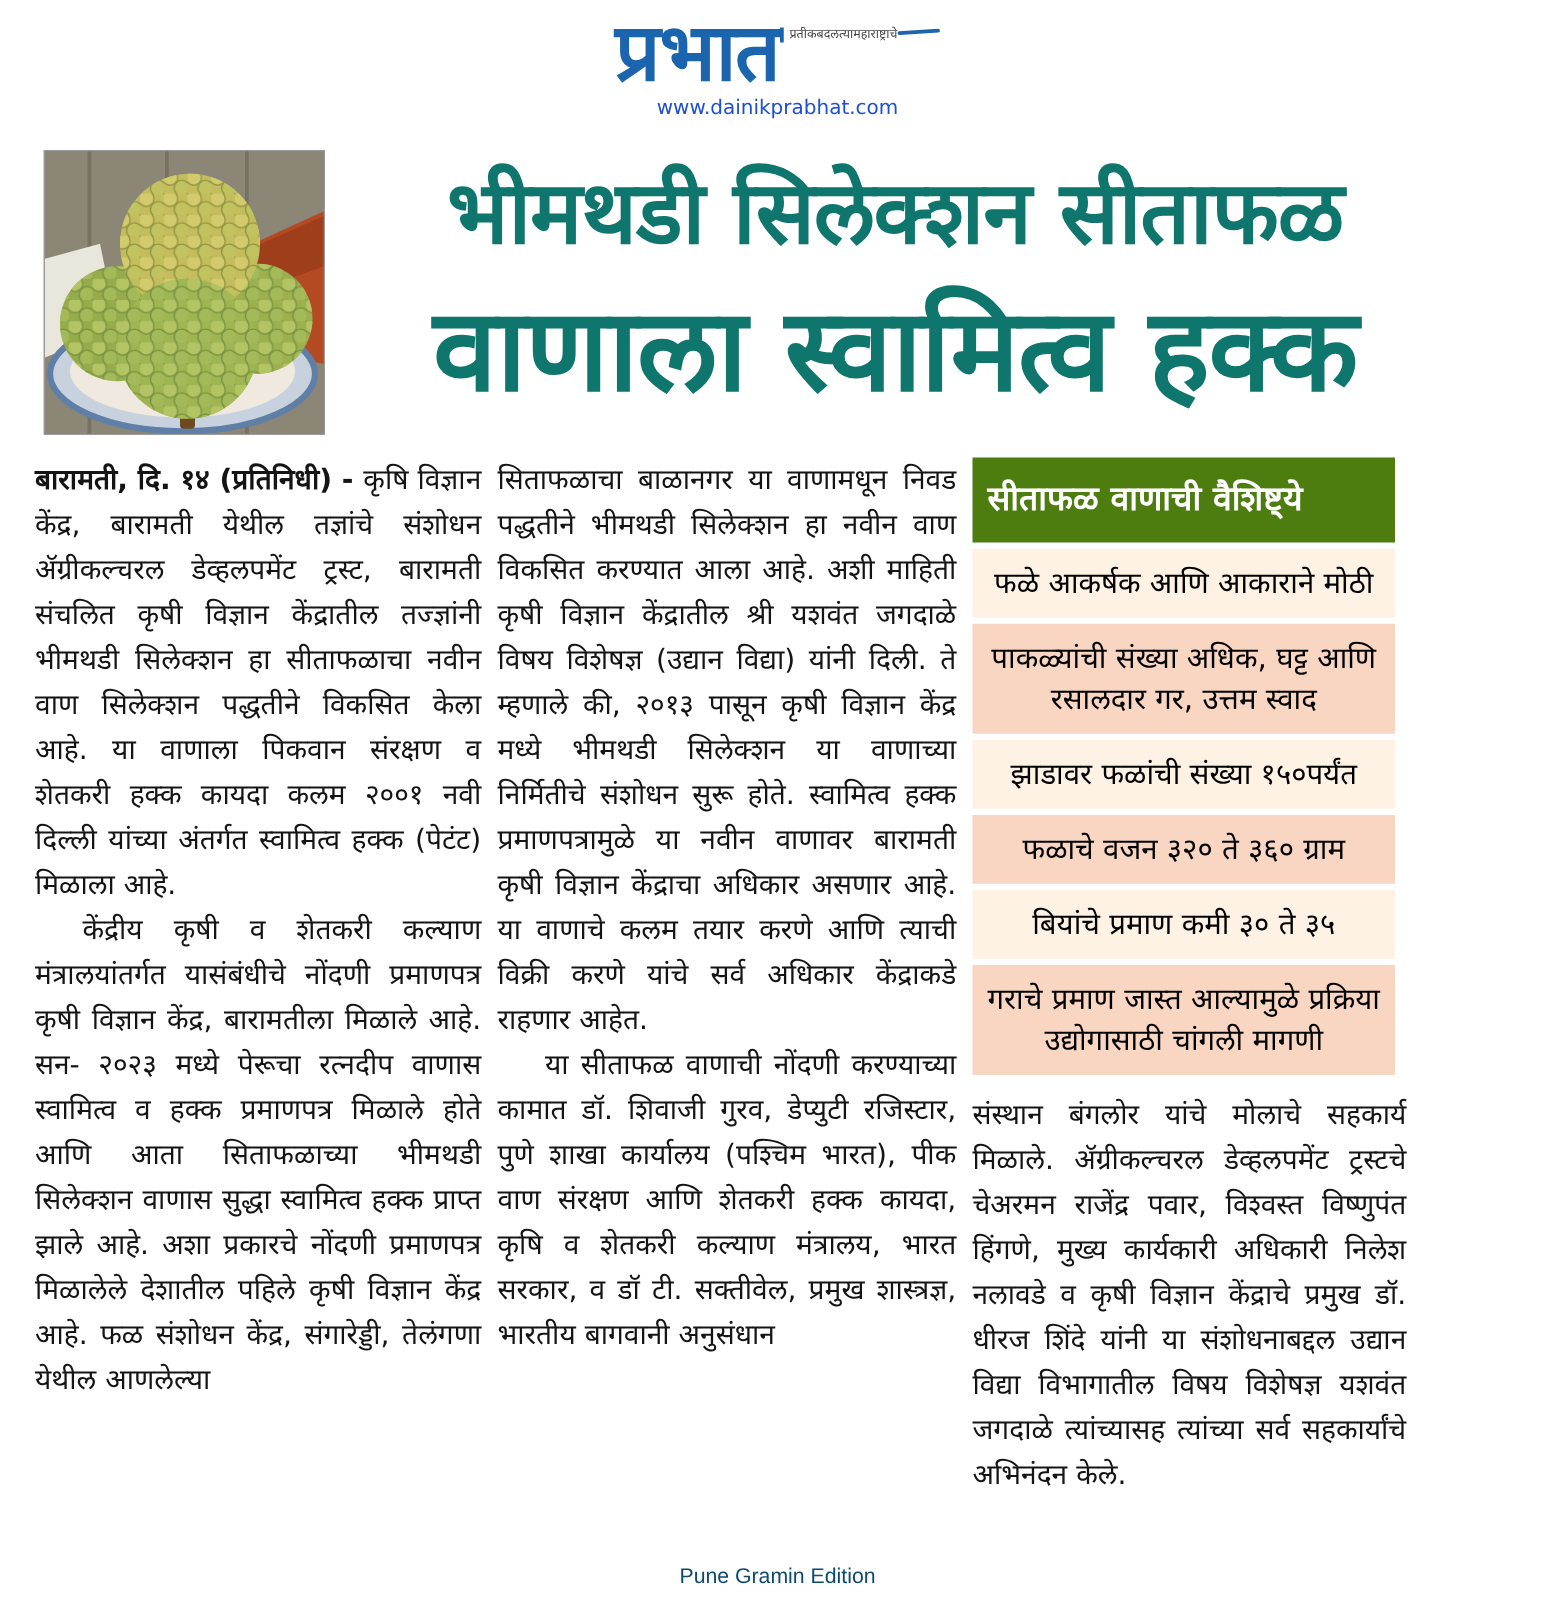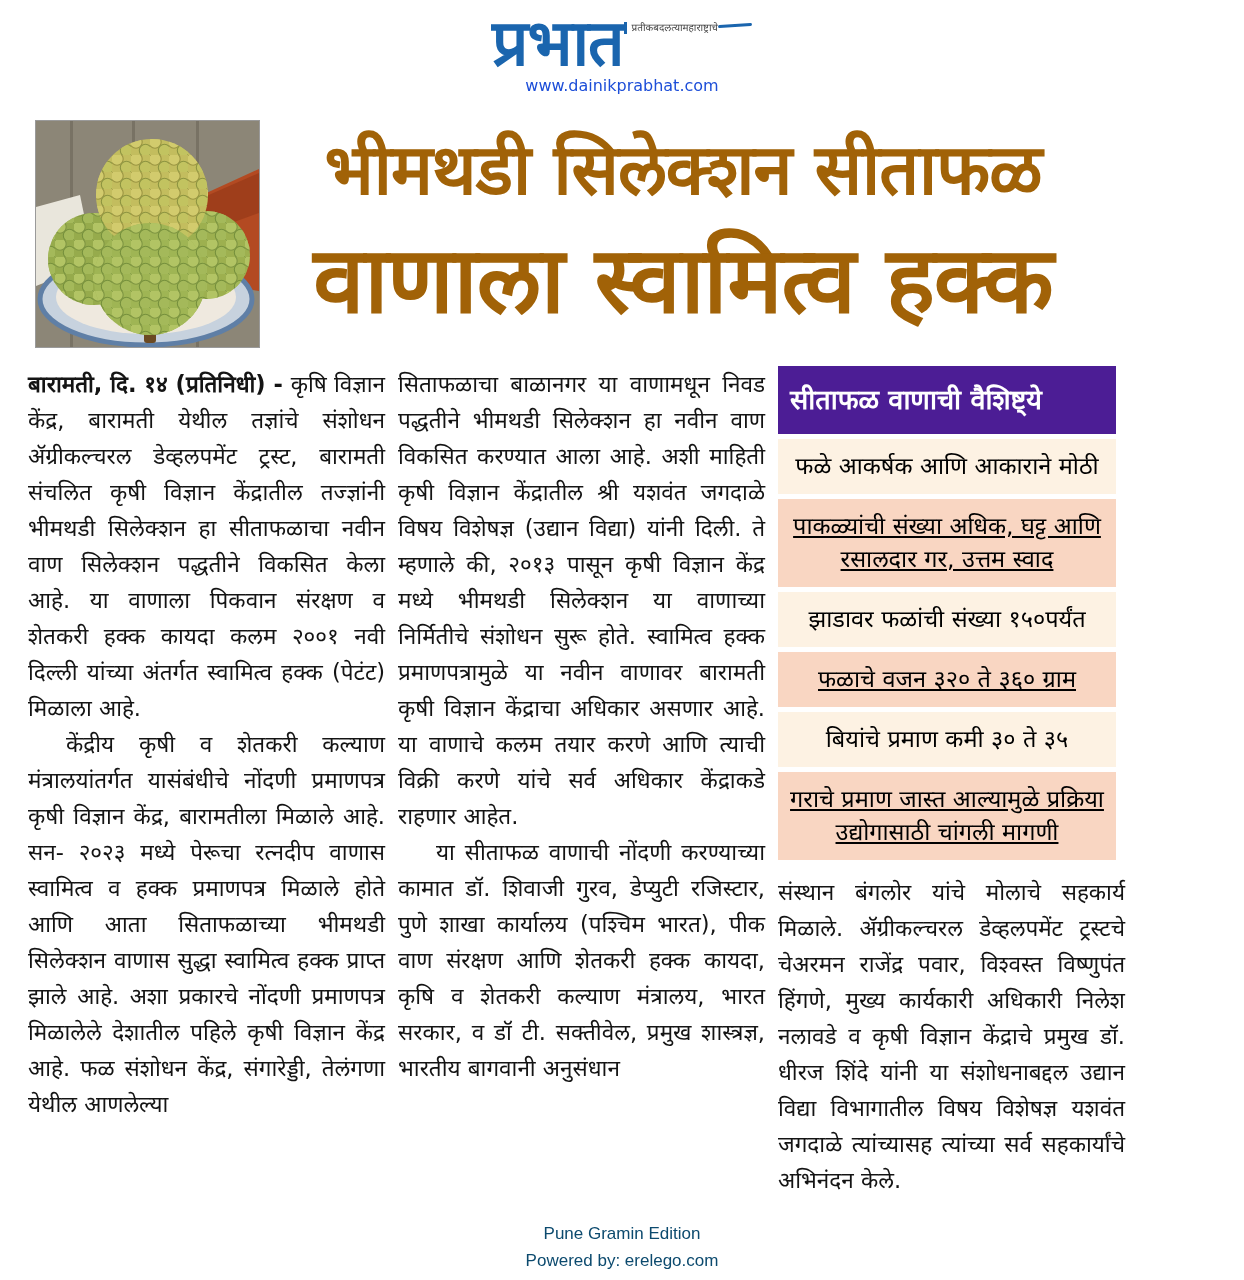--- a/index.html
+++ b/index.html
@@ -26,21 +26,21 @@
   .tagline-swoosh{width:34px;height:3px;background:#1a65ae;border-radius:2px;margin-top:2px;transform:rotate(-4deg);}
   .site-url{font-size:16px;color:#1d4ed8;margin-top:-2px;}
 
   
   .photo-frame{
     position:absolute;left:35px;top:120px;width:225px;height:228px;
     border:1px solid #9a9a9a;box-sizing:border-box;background:#8c8677;
   }
   .photo-frame svg{display:block;}
   .headline{
-    position:absolute;left:252px;top:118px;width:862px;text-align:center;color:#a16207;
+    position:absolute;left:285px;top:118px;width:862px;text-align:center;color:#0f766e;
   }
   .headline-l1{font-size:70px;line-height:104px;font-weight:bold;letter-spacing:-1px;white-space:nowrap;}
   .headline-l2{font-size:92px;line-height:118px;font-weight:bold;letter-spacing:-1px;white-space:nowrap;}
 
   
   .columns{
     position:absolute;left:28px;top:366px;width:1100px;
     display:flex;gap:13px;
   }
   .col{font-size:22.5px;line-height:36px;text-align:justify;color:#141414;}
@@ -48,29 +48,29 @@
   .col-2{width:367px;}
   .col-3{width:347px;}
   .col p{margin:0;}
   .col p.indent{text-indent:38px;}
   .col p + p{margin-top:0;}
   .dateline{font-weight:bold;}
 
   
   .features-box{width:338px;margin-bottom:14px;}
   .features-title{
-    background:#4c1d95;color:#fff;font-weight:bold;
+    background:#4d7c0f;color:#fff;font-weight:bold;
     font-size:27px;line-height:34px;padding:17px 12px;text-align:left;
   }
   .features-item{
     margin-top:5px;text-align:center;font-size:23.5px;line-height:33px;
     padding:11px 10px;color:#000000;
   }
   .features-item.cream{background:#fdf2e3;}
-  .features-item.peach{background:#f9d6c2;text-decoration:underline;}
+  .features-item.peach{background:#f9d6c2;}
 
   
   .footer{
     position:absolute;left:0;bottom:6px;width:100%;text-align:center;
     font-family:"Liberation Sans","DejaVu Sans",sans-serif;
     font-size:17px;line-height:27px;color:#0c4a6e;
   }
 </style>
 </head>
 <body>
@@ -159,16 +159,15 @@
         <div class="features-item cream">बियांचे प्रमाण कमी ३० ते ३५</div>
         <div class="features-item peach">गराचे प्रमाण जास्त आल्यामुळे प्रक्रिया उद्योगासाठी चांगली मागणी</div>
       </div>
       <p>संस्थान बंगलोर यांचे मोलाचे सहकार्य मिळाले. ॲग्रीकल्चरल डेव्हलपमेंट ट्रस्टचे चेअरमन राजेंद्र पवार, विश्वस्त विष्णुपंत हिंगणे, मुख्य कार्यकारी अधिकारी निलेश नलावडे व कृषी विज्ञान केंद्राचे प्रमुख डॉ. धीरज शिंदे यांनी या संशोधनाबद्दल उद्यान विद्या विभागातील विषय विशेषज्ञ यशवंत जगदाळे त्यांच्यासह त्यांच्या सर्व सहकार्यांचे अभिनंदन केले.</p>
     </div>
 
   </div>
 
   <div class="footer">
     <div>Pune Gramin   Edition</div>
-    <div>Powered by: erelego.com</div>
   </div>
 
 </div>
 
 </body></html>

